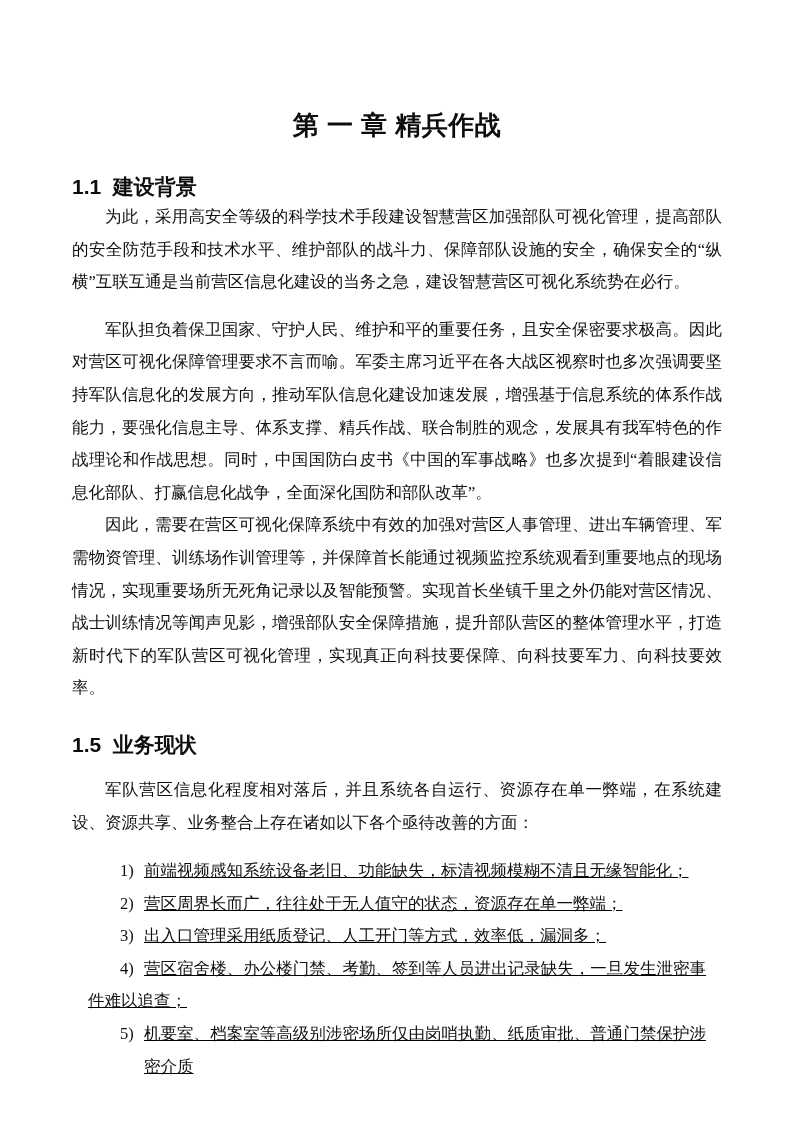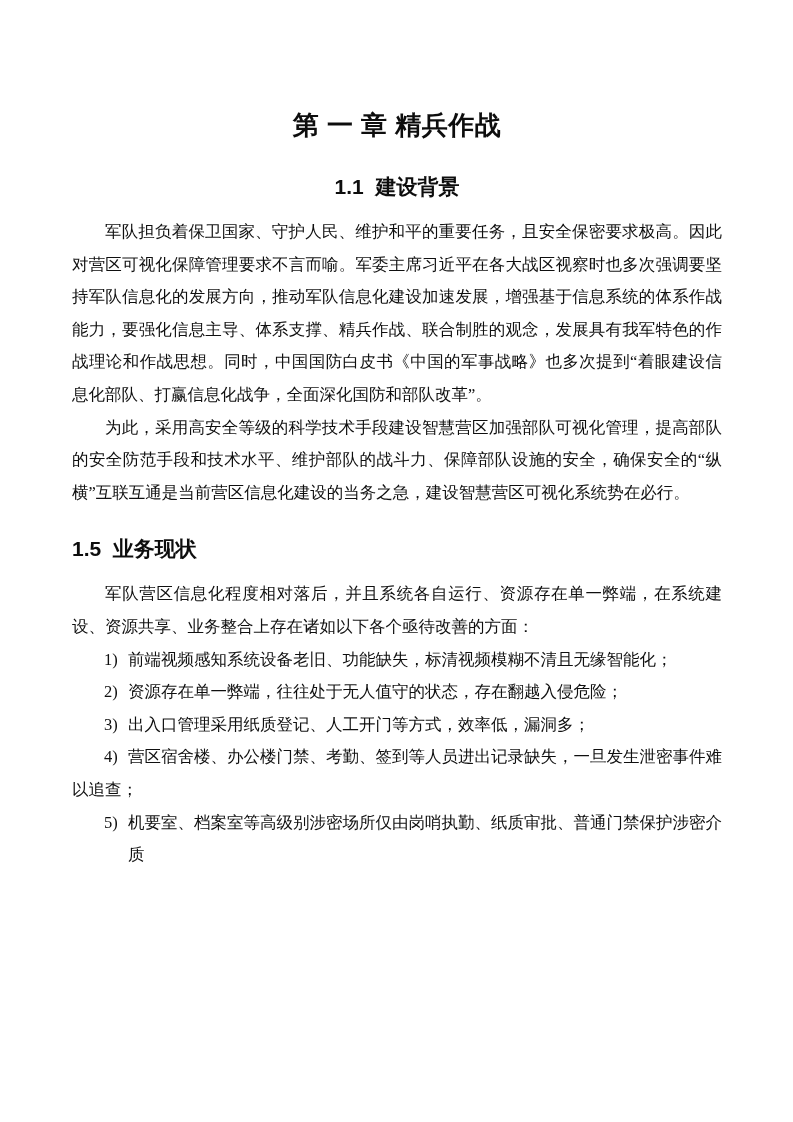--- a/index.html
+++ b/index.html
@@ -41,41 +41,42 @@
   
   .section-heading {
     margin: 0;
     font-family: "Liberation Sans", "DejaVu Sans", sans-serif;
     font-weight: bold;
     font-size: 21px;
     line-height: 28px;
     color: #0d0d0d;
     white-space: pre;
   }
-  .section-heading.first { margin-top: 31px; text-align: center; }
+  .section-heading.first { margin-top: 31px; }
   .section-heading.second { margin-top: 26px; }
 
   
   .body-para {
     margin: 0;
     font-family: "Liberation Serif", "DejaVu Serif", serif;
     font-size: 16.5px;
     line-height: 32.6px;
     text-align: justify;
     text-justify: inter-ideograph;
     text-indent: 2em;
     color: #0f0f0f;
   }
   .after-heading { margin-top: 15px; }
 
   
   .numbered-list {
-    margin: 0;
+    margin: 16px;
     padding: 0;
     list-style: none;
+    text-decoration: underline;
   }
   .numbered-list .list-item {
     position: relative;
     margin: 0;
     padding-left: 56px;
     font-family: "Liberation Serif", "DejaVu Serif", serif;
     font-size: 16.5px;
     line-height: 32.6px;
     text-align: justify;
     text-justify: inter-ideograph;
@@ -100,35 +101,36 @@
 </style>
 </head>
 <body>
 
 <div class="page">
 
   <h1 class="chapter-title">第 一 章 精兵作战</h1>
 
   <h2 class="section-heading first">1.1  建设背景</h2>
 
+  <p class="body-para">为此，采用高安全等级的科学技术手段建设智慧营区加强部队可视化管理，提高部队的安全防范手段和技术水平、维护部队的战斗力、保障部队设施的安全，确保安全的“纵横”互联互通是当前营区信息化建设的当务之急，建设智慧营区可视化系统势在必行。</p>
+
   <p class="body-para after-heading">军队担负着保卫国家、守护人民、维护和平的重要任务，且安全保密要求极高。因此对营区可视化保障管理要求不言而喻。军委主席习近平在各大战区视察时也多次强调要坚持军队信息化的发展方向，推动军队信息化建设加速发展，增强基于信息系统的体系作战能力，要强化信息主导、体系支撑、精兵作战、联合制胜的观念，发展具有我军特色的作战理论和作战思想。同时，中国国防白皮书《中国的军事战略》也多次提到“着眼建设信息化部队、打赢信息化战争，全面深化国防和部队改革”。</p>
 
-  <p class="body-para">为此，采用高安全等级的科学技术手段建设智慧营区加强部队可视化管理，提高部队的安全防范手段和技术水平、维护部队的战斗力、保障部队设施的安全，确保安全的“纵横”互联互通是当前营区信息化建设的当务之急，建设智慧营区可视化系统势在必行。</p>
-
+  <p class="body-para">因此，需要在营区可视化保障系统中有效的加强对营区人事管理、进出车辆管理、军需物资管理、训练场作训管理等，并保障首长能通过视频监控系统观看到重要地点的现场情况，实现重要场所无死角记录以及智能预警。实现首长坐镇千里之外仍能对营区情况、战士训练情况等闻声见影，增强部队安全保障措施，提升部队营区的整体管理水平，打造新时代下的军队营区可视化管理，实现真正向科技要保障、向科技要军力、向科技要效率。</p>
 
   <h2 class="section-heading second">1.5  业务现状</h2>
 
   <p class="body-para after-heading">军队营区信息化程度相对落后，并且系统各自运行、资源存在单一弊端，在系统建设、资源共享、业务整合上存在诸如以下各个亟待改善的方面：</p>
 
   <ul class="numbered-list">
     <li class="list-item">
       <span class="marker">1)</span><span>前端视频感知系统设备老旧、功能缺失，标清视频模糊不清且无缘智能化；</span>
     </li>
     <li class="list-item">
-      <span class="marker">2)</span><span>资源存在单一弊端，往往处于无人值守的状态，存在翻越入侵危险；</span>
+      <span class="marker">2)</span><span>营区周界长而广，往往处于无人值守的状态，资源存在单一弊端；</span>
     </li>
     <li class="list-item">
       <span class="marker">3)</span><span>出入口管理采用纸质登记、人工开门等方式，效率低，漏洞多；</span>
     </li>
     <li class="list-item hanging-flush">
       <span class="marker">4)</span><span>营区宿舍楼、办公楼门禁、考勤、签到等人员进出记录缺失，一旦发生泄密事件难以追查；</span>
     </li>
     <li class="list-item">
       <span class="marker">5)</span><span>机要室、档案室等高级别涉密场所仅由岗哨执勤、纸质审批、普通门禁保护涉密介质</span>
     </li>

